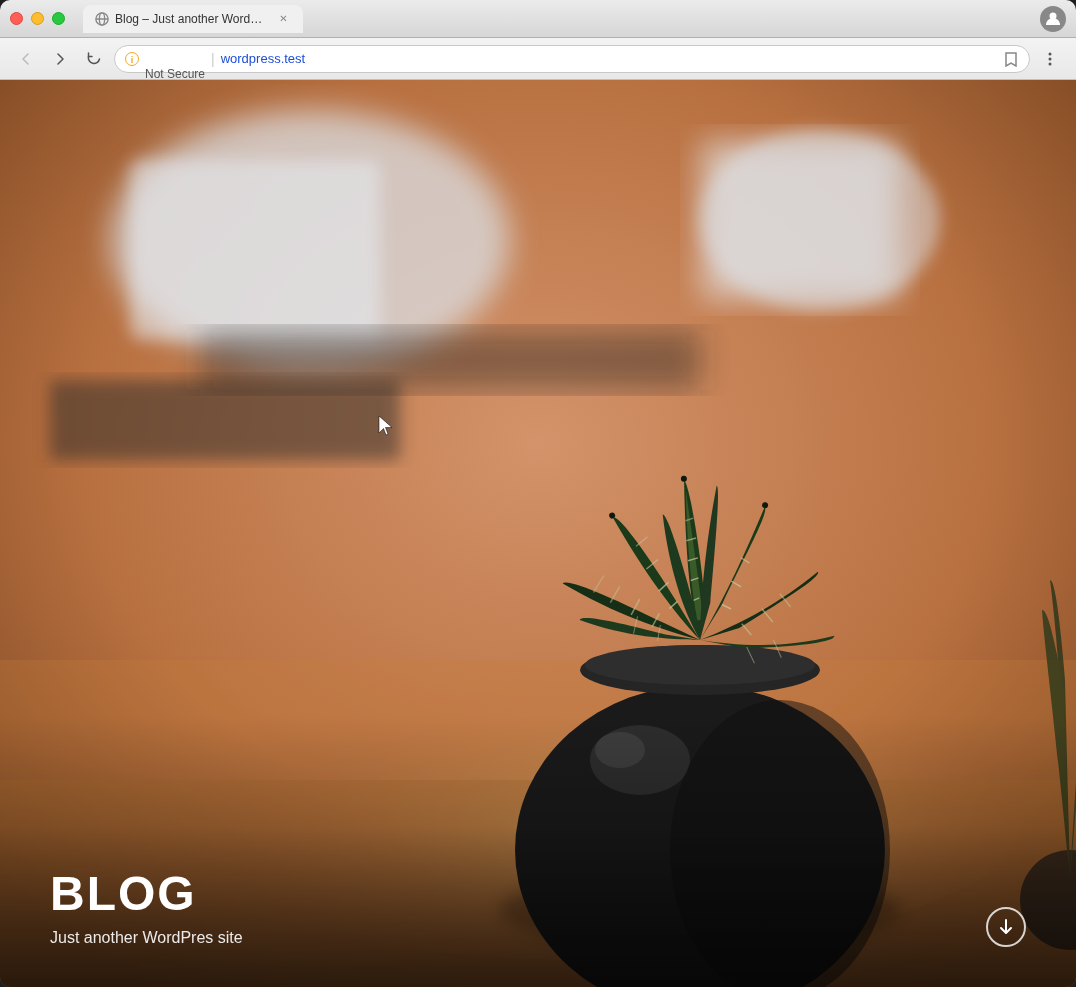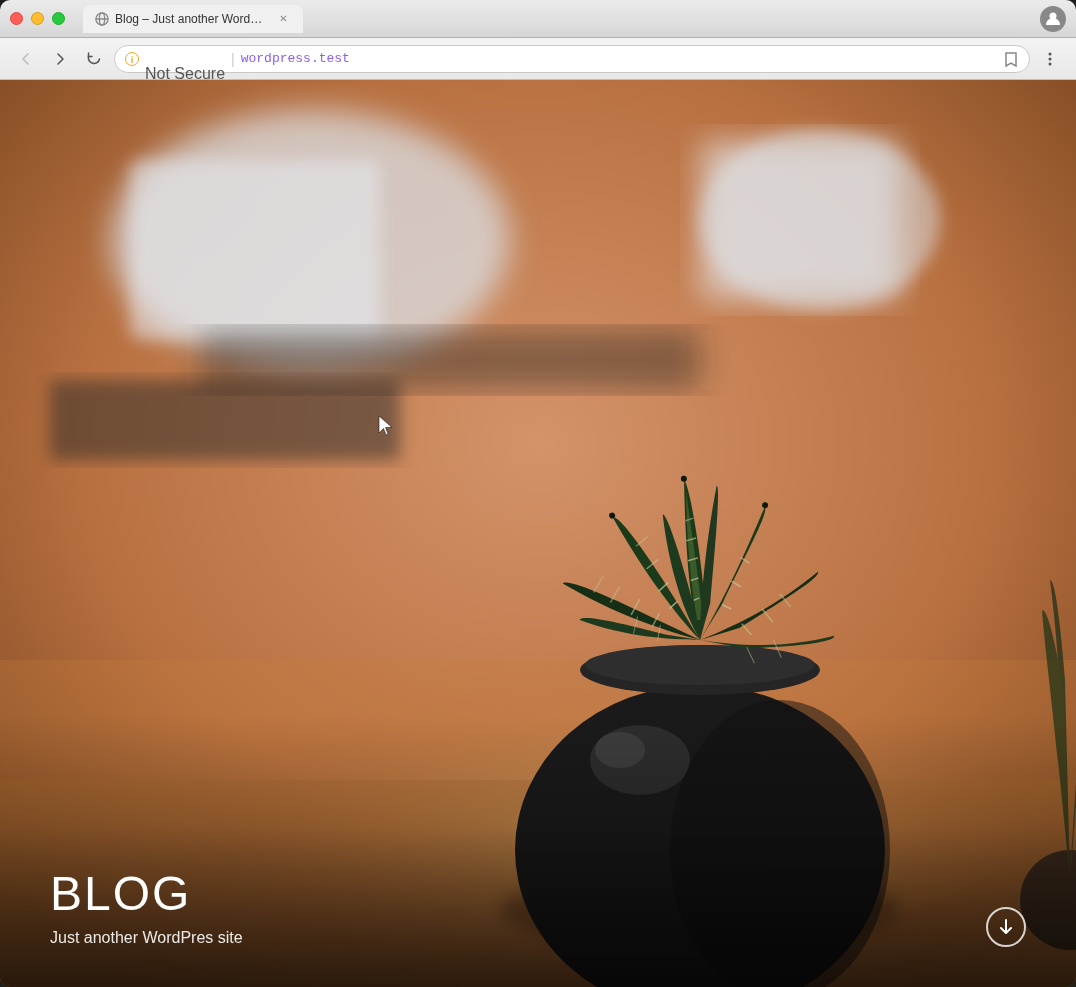--- a/index.html
+++ b/index.html
@@ -81,23 +81,23 @@
       background: white;
       border: 1px solid #c8c8c8;
       border-radius: 14px;
       display: flex;
       align-items: center;
       padding: 0 10px;
       gap: 6px;
       font-size: 13px;
     }
     .security-icon { color: #f5a623; display: flex; align-items: center; }
-    .not-secure-text { color: #555; font-size: 16px; font-weight: 500; margin-top: 31px; }
+    .not-secure-text { color: #555; font-size: 12px; font-weight: 500; margin-top: 31px; }
     .separator { color: #ccc; font-size: 14px; }
-    .url-text { color: #8b5cf6; font-size: 13px; font-family: Liberation Mono, monospace; }
+    .url-text { color: #1d4ed8; font-size: 13px; }
     .bookmark-btn { margin-left: auto; color: #888; background: transparent; border: none; cursor: pointer; display: flex; align-items: center; }
     .menu-btn { width: 28px; height: 28px; background: transparent; border: none; cursor: pointer; display: flex; align-items: center; justify-content: center; color: #555; }
 
     
     .browser-content {
       flex: 1;
       position: relative;
       overflow: hidden;
     }
 
@@ -119,21 +119,21 @@
       bottom: 0;
       left: 0;
       right: 0;
       padding: 40px 50px;
       background: linear-gradient(to top, rgba(0,0,0,0.45) 0%, transparent 100%);
     }
 
     .hero-title {
       color: white;
       font-size: 48px;
-      font-weight: 400;
+      font-weight: 700;
       letter-spacing: 2px;
       text-transform: uppercase;
       font-family: -apple-system, BlinkMacSystemFont, sans-serif;
       margin-bottom: 8px;
     }
 
     .hero-subtitle {
       color: rgba(255,255,255,0.9);
       font-size: 16px;
       font-weight: 400;

